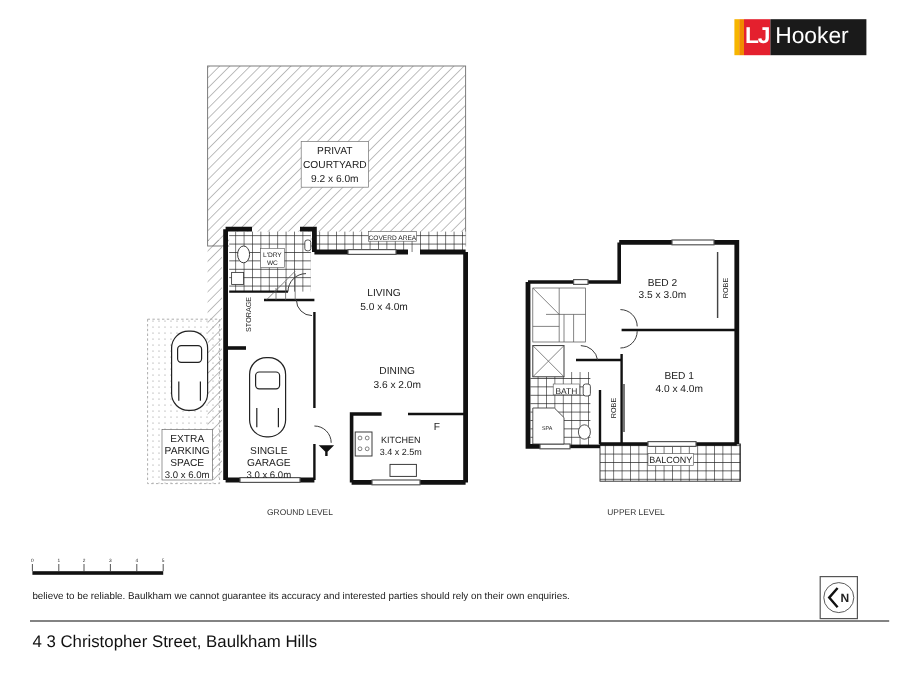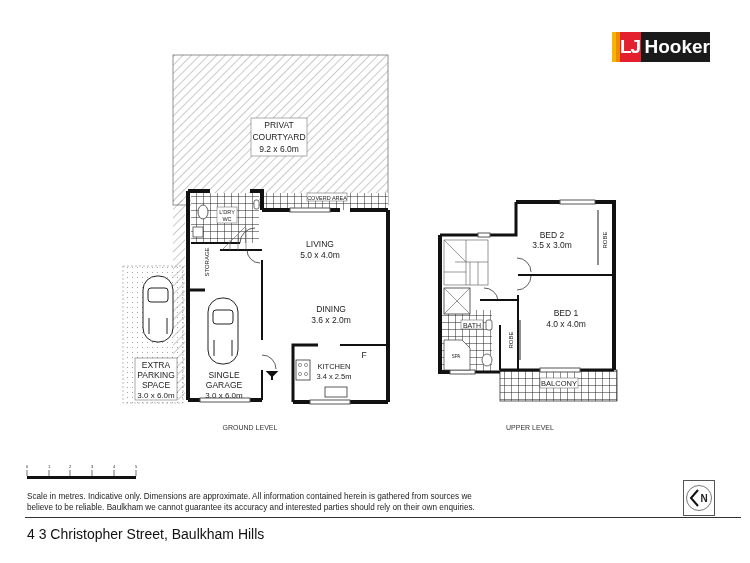--- a/index.html
+++ b/index.html
@@ -1,22 +1,22 @@
 <!DOCTYPE html>
 <html><head>
 <meta charset="utf-8">
 <style>
   html, body { margin:0; padding:0; background:#ffffff; }
   body { width:750px; height:563px; position:relative; overflow:hidden; font-family:"Liberation Sans", sans-serif; color:#222; }
   .abs { position:absolute; }
-  .logo { left:612px; top:32px; width:98px; height:30px; display:flex; }
+  .logo { left:612px; top:16px; width:110px; height:30px; display:flex; }
   .logo .stripe1 { width:4px; background:#f7b500; }
   .logo .stripe2 { width:4px; background:#f08a00; }
   .logo .lj { width:22px; background:#e4202e; color:#fff; font-weight:bold; font-size:19px; display:flex; align-items:center; justify-content:center; letter-spacing:-1px; }
-  .logo .hk { flex:1; background:#1a1a1a; color:#fff; font-size:19px; display:flex; align-items:center; padding-left:4px;font-weight:bold; }
+  .logo .hk { flex:1; background:#1a1a1a; color:#fff; font-size:19px; display:flex; align-items:center; padding-left:4px; }
   svg text { font-family:"Liberation Sans", sans-serif; fill:#222; }
   .level-label { font-size:7px; color:#333; text-align:center; }
   .disclaimer { left:27px; top:492px; width:480px; font-size:8.2px; line-height:10.5px; color:#222; }
   .rule { left:25px; top:517px; width:716px; height:1px; background:#333; }
   .address { left:27px; top:526px; font-size:14px; color:#111; }
   .compass { left:683px; top:480px; width:32px; height:36px; border:1px solid #555; box-sizing:border-box; display:flex; align-items:center; justify-content:center; }
 </style>
 </head>
 <body>
 
@@ -214,21 +214,20 @@
       <text x="114" y="468">4</text>
       <text x="136" y="468">5</text>
     </g>
   </g>
 </svg>
 
 <div class="abs level-label" style="left:205px;top:424px;width:90px;">GROUND LEVEL</div>
 <div class="abs level-label" style="left:490px;top:424px;width:80px;">UPPER LEVEL</div>
 
 <div class="abs disclaimer">
-  <div>Scale in metres. Indicative only. Dimensions are approximate. All information contained herein is gathered from sources we</div>
   <div>believe to be reliable. Baulkham we cannot guarantee its accuracy and interested parties should rely on their own enquiries.</div>
 </div>
 
 <div class="abs compass">
   <svg width="28" height="28" viewBox="0 0 28 28">
     <circle cx="14" cy="14" r="12.5" fill="none" stroke="#555" stroke-width="0.8"></circle>
     <path d="M13 6 L6 14 L13 22" fill="none" stroke="#111" stroke-width="2"></path>
     <text x="19" y="18" font-size="10" text-anchor="middle" font-weight="bold">N</text>
   </svg>
 </div>

